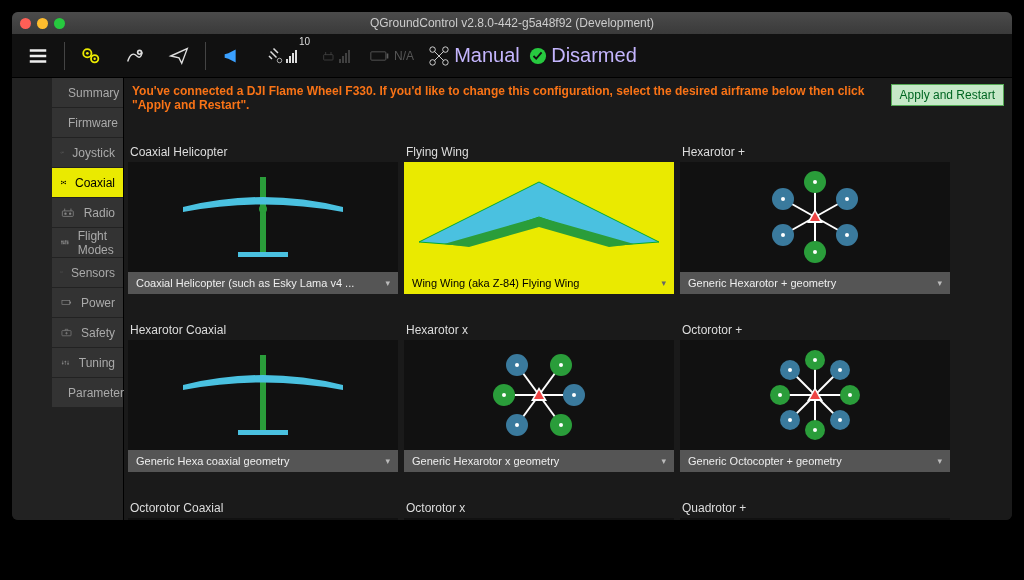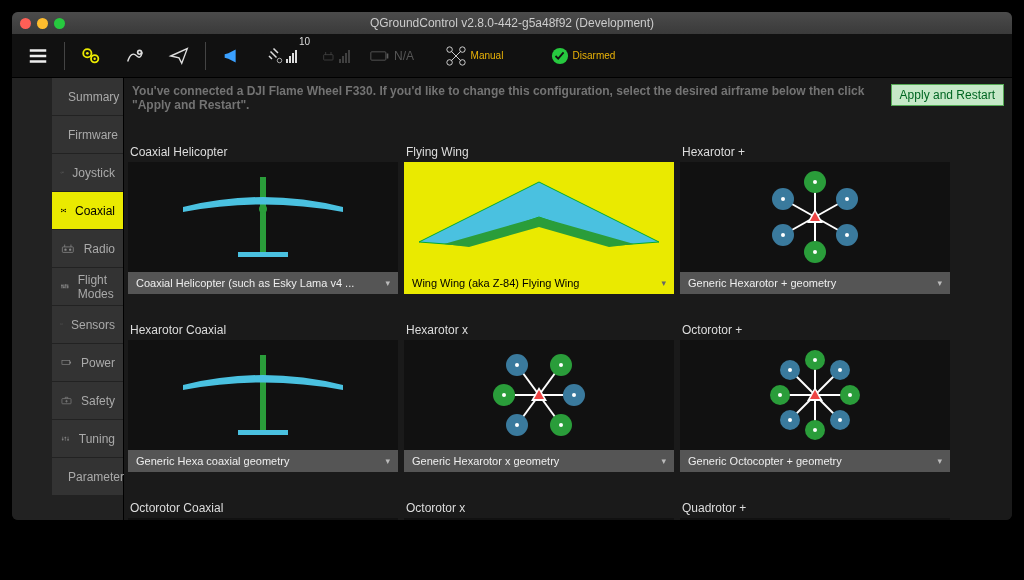--- a/index.html
+++ b/index.html
@@ -6,30 +6,30 @@
   body { background: #000; font-family: -apple-system, Helvetica, Arial, sans-serif; font-size: 12px; color: #ddd; width: 1024px; height: 580px; overflow: hidden; padding: 12px; }
   .window { width: 1000px; height: 508px; background: #1a1a1a; border-radius: 6px; overflow: hidden; box-shadow: 0 4px 20px rgba(0,0,0,.5); position: relative; }
   .titlebar { height: 22px; background: linear-gradient(#4b4b4b,#3a3a3a); display: flex; align-items: center; padding: 0 8px; font-size: 12px; color: #ccc; position: relative; }
   .tl-dots { display: flex; gap: 6px; }
   .tl-dot { width: 11px; height: 11px; border-radius: 50%; }
   .tl-red{background:#ff5f56}.tl-yel{background:#ffbd2e}.tl-grn{background:#27c93f}
   .tl-title { position:absolute; left:0; right:0; text-align:center; pointer-events:none; }
   .topbar { height: 44px; background: #111; display:flex; align-items:center; padding:0 6px; gap:4px; border-bottom:1px solid #000;}
   .tb-btn { width:40px; height:36px; display:flex; align-items:center; justify-content:center; position:relative; }
   .tb-div { width:1px; height:28px; background:#444; margin:0 2px; }
-  .tb-label { font-size:10px; color:#eab308; margin-left:4px; }
+  .tb-label { font-size:20px; color:#c4b5fd; margin-left:4px; }
   .tb-group { display:flex; align-items:center; }
   .body { display:flex; height: calc(100% - 66px); }
   .sidebar { width: 112px; background:#222; display:flex; flex-direction:column; border-right:1px solid #000; }
-  .sb-item { height:38px; display:flex; align-items:center; padding:0 8px; gap:8px; color:#aaa; font-size:12px; background:#333; border-bottom:1px solid #222;margin-left:40px;}
+  .sb-item { height:30px; display:flex; align-items:center; padding:0 8px; gap:8px; color:#aaa; font-size:12px; background:#333; border-bottom:1px solid #222;margin-left:40px;}
   .sb-item.active { background:#eaea00; color:#000; }
   .sb-item .sb-ico { width:18px; height:14px; display:flex; align-items:center; justify-content:center;}
   .content { flex:1; display:flex; flex-direction:column; background:#1a1a1a; overflow:hidden;}
   .notice { display:flex; align-items:flex-start; padding:6px 8px 8px 8px; gap:8px; background:#1a1a1a; }
-  .notice-text { flex:1; font-size:12px; color:#737373; font-weight:bold;}
+  .notice-text { flex:1; font-size:12px; color:#f97316; font-weight:bold;}
   .apply-btn { background:#c6e9c8; color:#0a3; border:1px solid #5a5; padding:3px 8px; font-size:12px; color:#062; }
   .grid { flex:1; overflow:hidden; padding:0 4px 0 4px; }
   .row { display:flex; gap:6px; }
   .card { width:270px; display:flex; flex-direction:column; }
   .card-title { font-size:12px; color:#ddd; padding:2px 4px 3px 2px;margin-top:23px;}
   .card-body { height:110px; background:#111; position:relative; display:flex; align-items:center; justify-content:center; overflow:hidden;}
   .card.selected .card-body { background:#eaea00; }
   .card-select { height:22px; background:#555; display:flex; align-items:center; padding:0 8px; font-size:11px; color:#eee; position:relative; }
   .card.selected .card-select { background:#eaea00; color:#000; }
   .card-select::after { content:"▾"; position:absolute; right:8px; font-size:9px; color:#bbb; }

